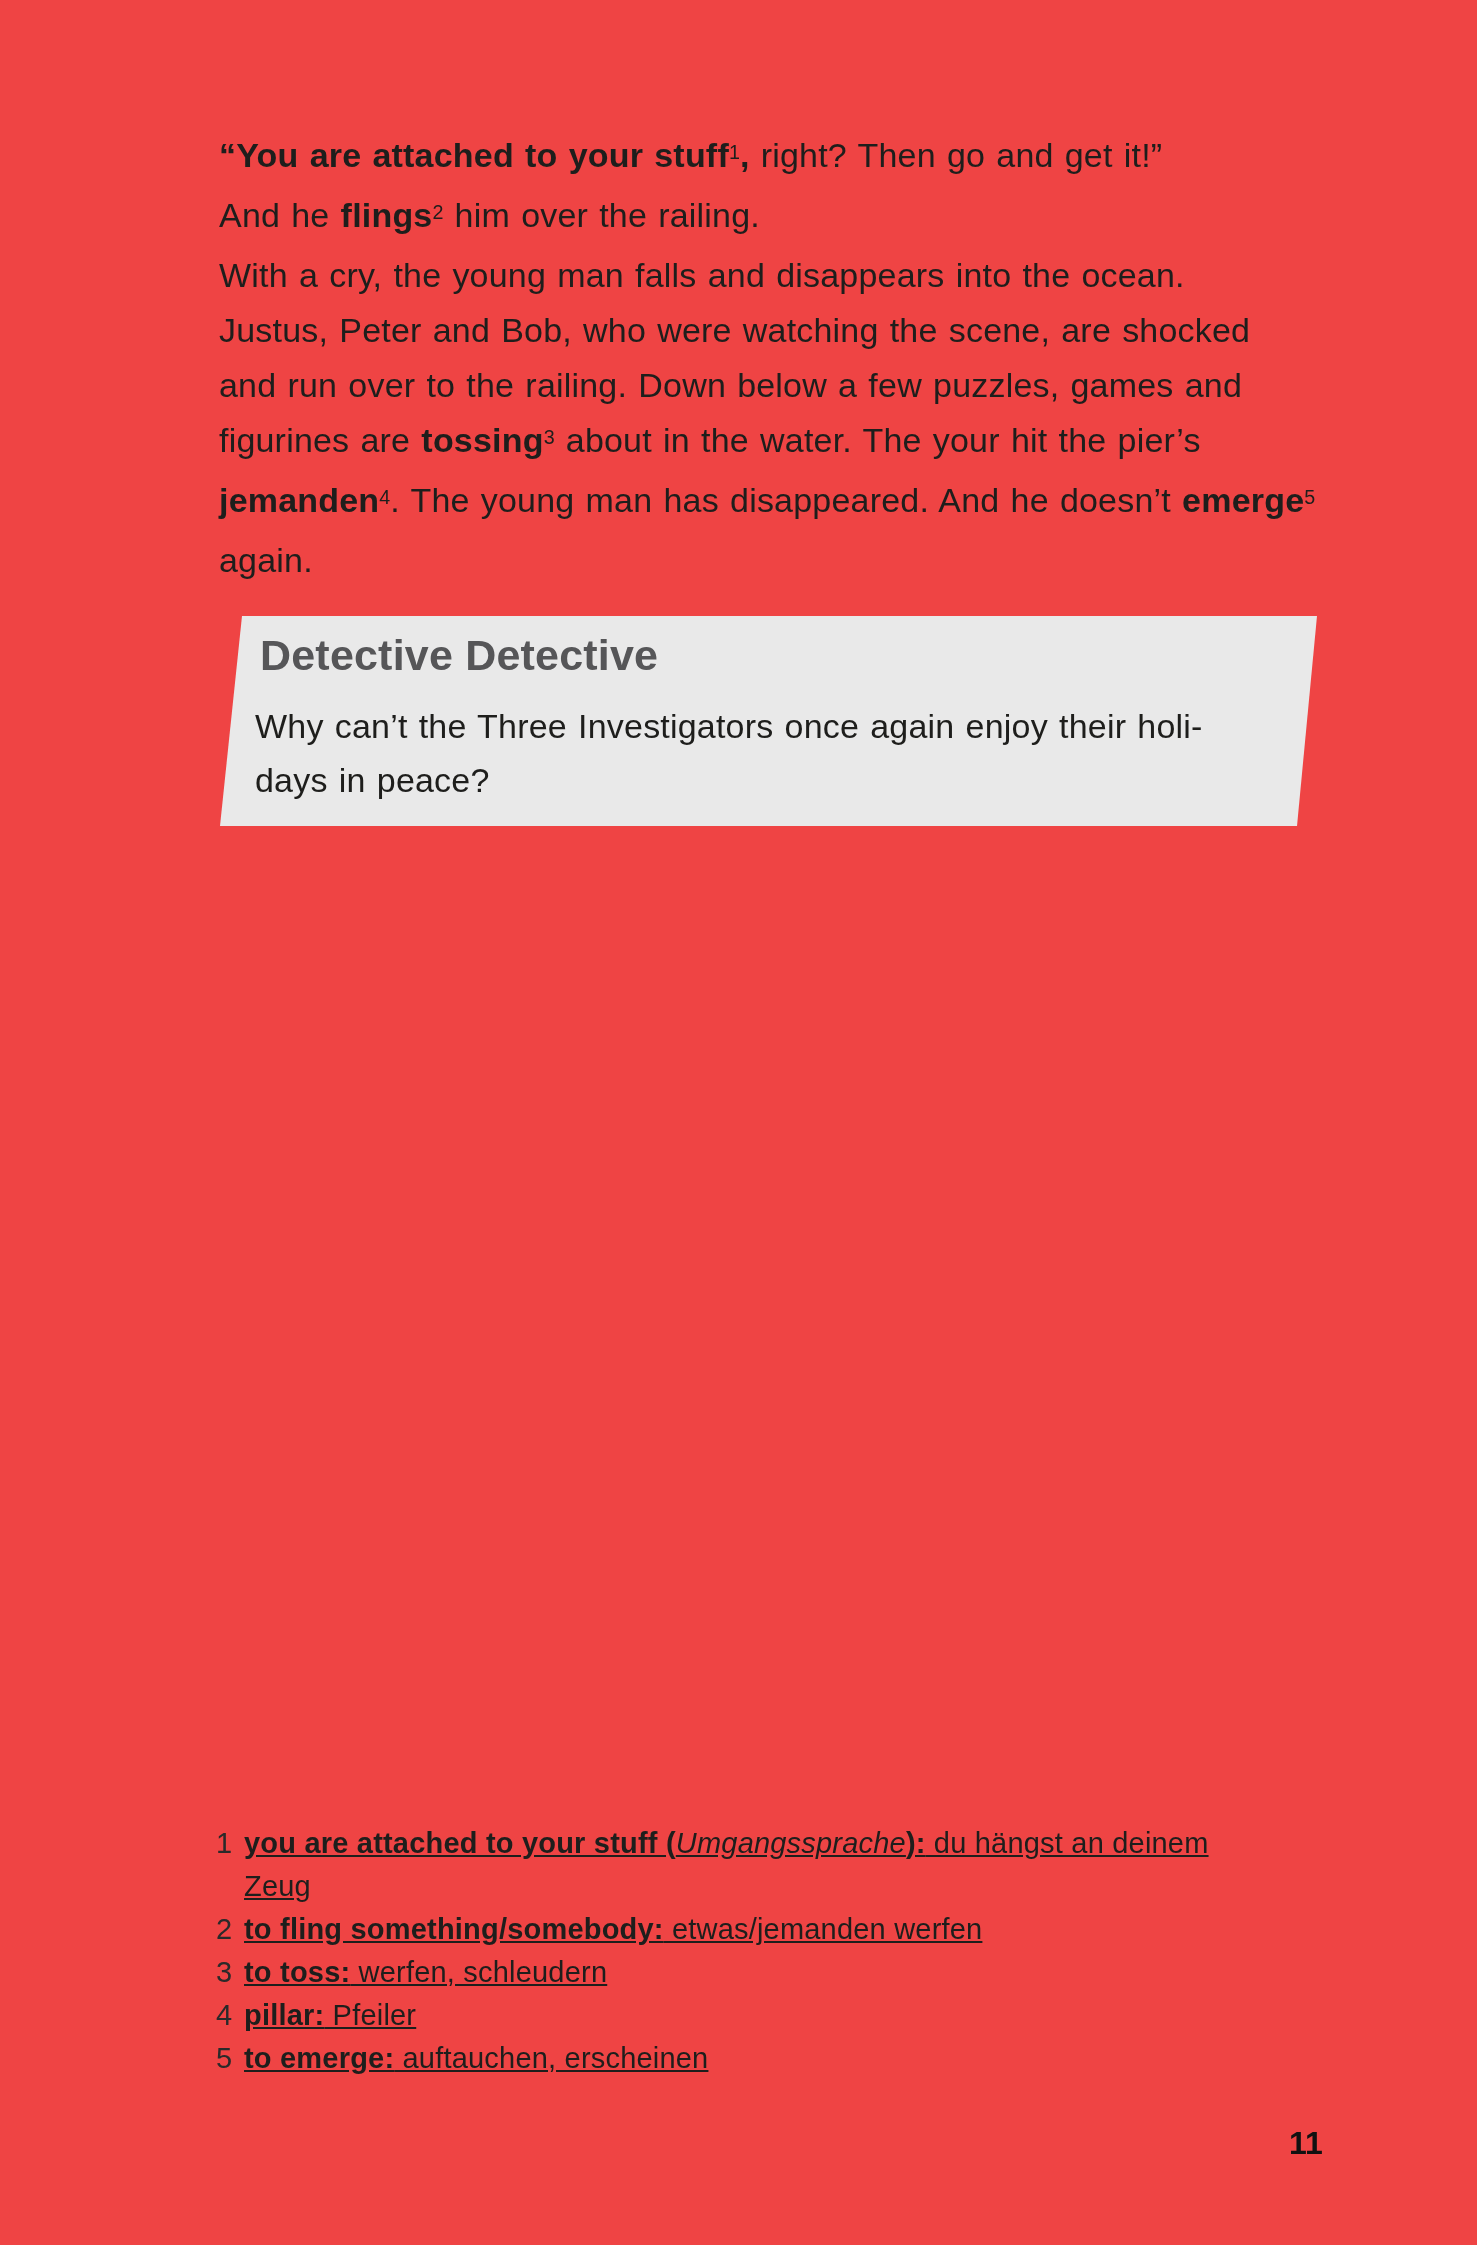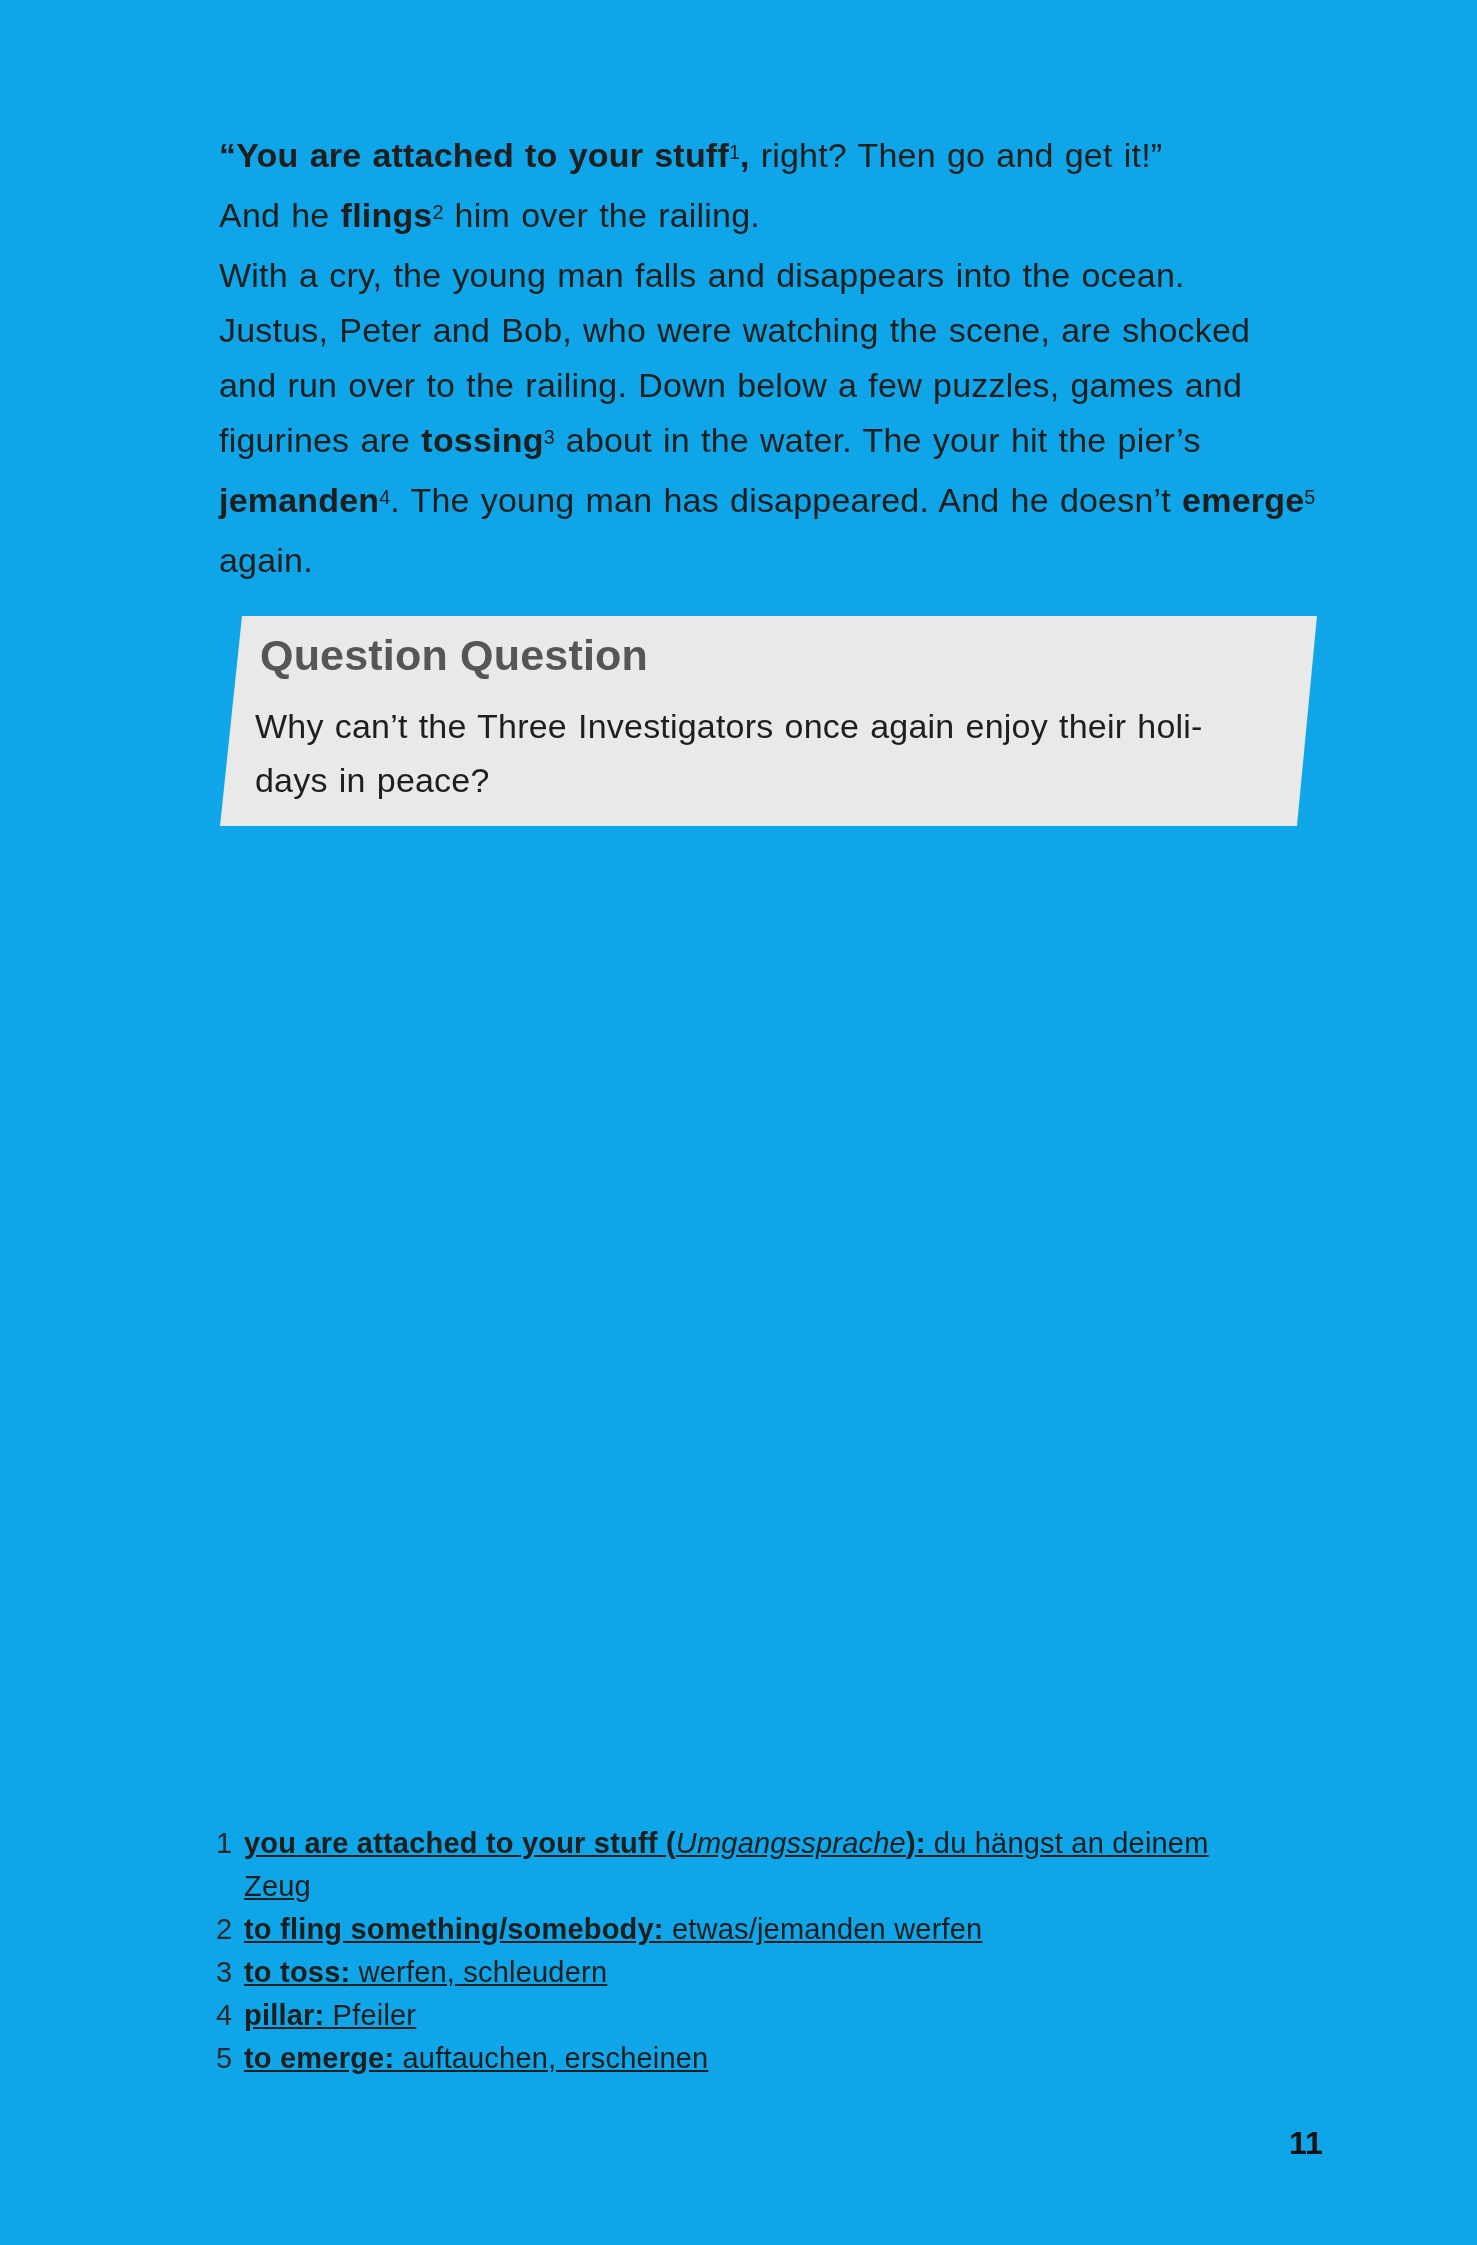--- a/index.html
+++ b/index.html
@@ -1,20 +1,20 @@
 <!DOCTYPE html>
 <html><head>
 <meta charset="utf-8">
 <style>
   html, body { margin: 0; padding: 0; background: #ffffff; }
   .page {
     position: relative;
     width: 1477px;
     height: 2245px;
-    background: #0ea5e9;
+    background: #ef4444;
     font-family: "Liberation Sans", sans-serif;
     color: #1e1e1c;
     overflow: hidden;
   }
 
   
   .body-text {
     position: absolute;
     left: 219px;
     top: 128px;
@@ -107,21 +107,21 @@
     <div class="body-line"><span>And he </span><span class="b">flings</span><span class="sup">2</span><span> him over the railing.</span></div>
     <div class="body-line"><span>With a cry, the young man falls and disappears into the ocean.</span></div>
     <div class="body-line"><span>Justus, Peter and Bob, who were watching the scene, are shocked</span></div>
     <div class="body-line"><span>and run over to the railing. Down below a few puzzles, games and</span></div>
     <div class="body-line"><span>figurines are </span><span class="b">tossing</span><span class="sup">3</span><span> about in the water. The your hit the pier’s</span></div>
     <div class="body-line"><span class="b">jemanden</span><span class="sup">4</span><span>. The young man has disappeared. And he doesn’t </span><span class="b">emerge</span><span class="sup">5</span></div>
     <div class="body-line"><span>again.</span></div>
   </div>
 
   <div class="detective-box">
-    <div class="detective-title">Question Question</div>
+    <div class="detective-title">Detective Detective</div>
     <div class="detective-body">
       <div class="detective-line">Why can’t the Three Investigators once again enjoy their holi-</div>
       <div class="detective-line">days in peace?</div>
     </div>
   </div>
 
   <div class="footnotes">
     <div class="footnote">
       <span class="fn-num">1</span>
       <span class="fn-text"><span class="b">you are attached to your stuff (</span><span class="i">Umgangssprache</span><span class="b">):</span><span> du hängst an deinem</span><br><span>Zeug</span></span>

